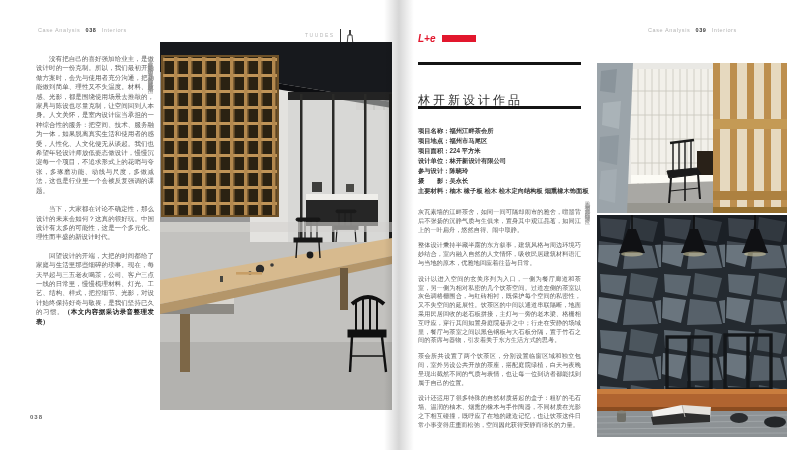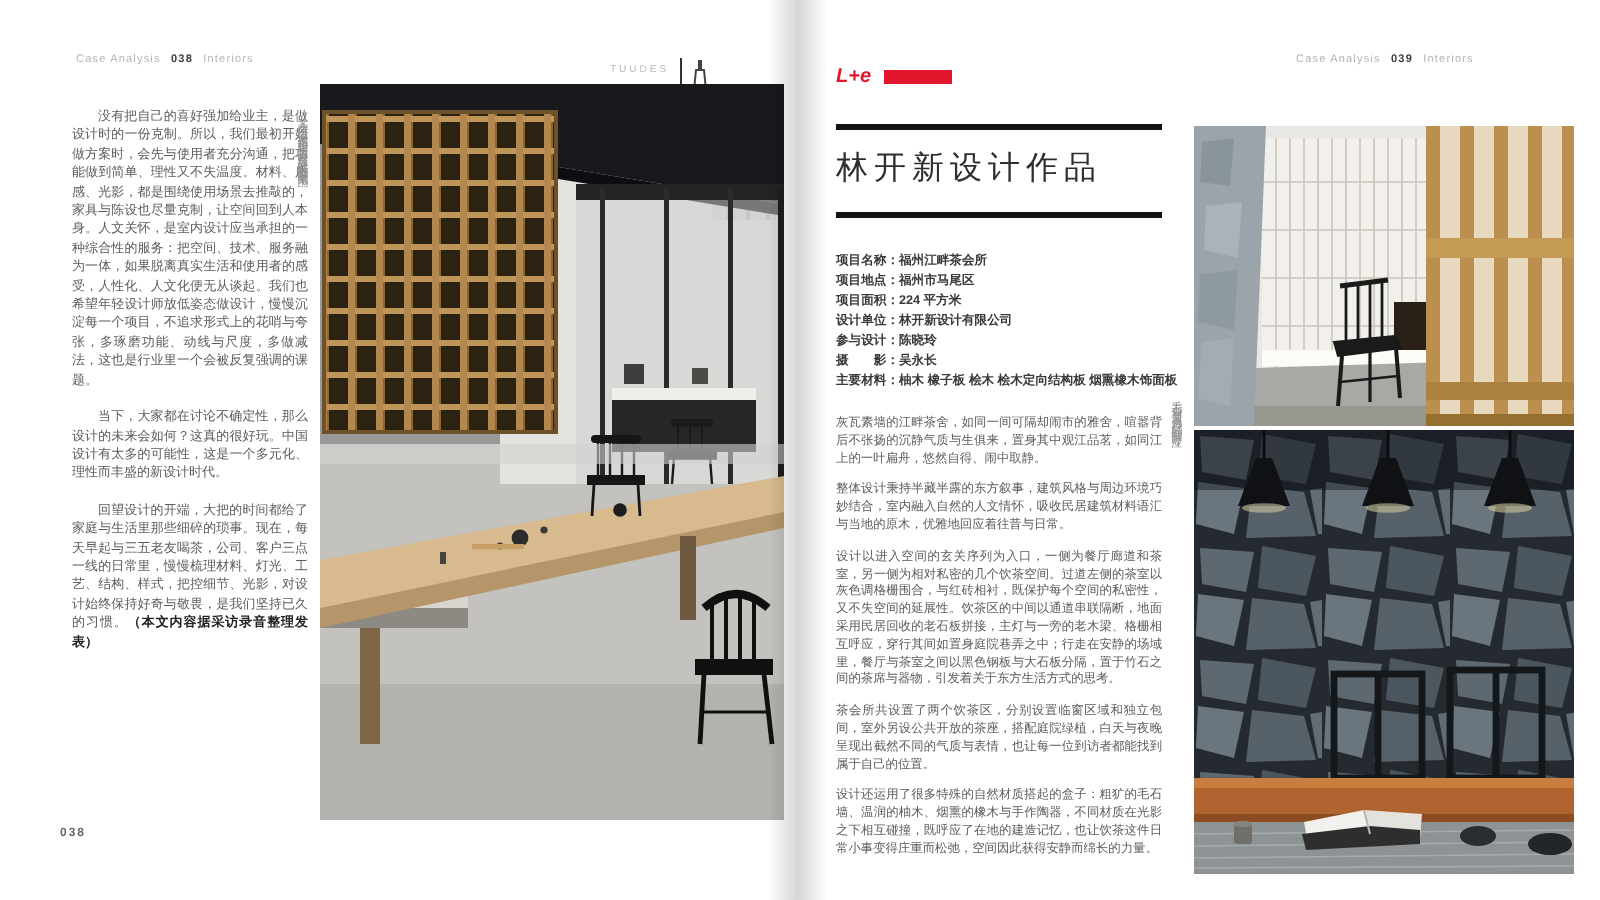--- a/index.html
+++ b/index.html
@@ -37,21 +37,21 @@
   .gutter { position:absolute; left:384px; top:0; width:30px; height:450px;
             background:linear-gradient(to right, rgba(0,0,0,0) 0%, rgba(0,0,0,.16) 50%, rgba(0,0,0,0) 100%); pointer-events:none; }
 
   
   .logo-row { position:absolute; left:418px; top:33px; display:flex; align-items:center; gap:6px; }
   .logo-text { font-size:10px; font-weight:bold; font-style:italic; }
   .logo-bar { width:34px; height:7px; }
   .rule { position:absolute; left:418px; width:163px; height:3px; background:#141414; }
   .rule-top { top:62px; } .rule-bottom { top:106px; }
   .title-en { position:absolute; left:418px; top:69px; font-size:13.5px; font-weight:bold; letter-spacing:1.4px; color:#101010; }
-  .title-cn { position:absolute; left:418px; top:74px; font-size:16px; letter-spacing:3px; color:#2e2e2e;text-align:center; }
+  .title-cn { position:absolute; left:418px; top:92px; font-size:12px; letter-spacing:3px; color:#2e2e2e;text-align:center; }
 
   
   .info { position:absolute; left:418px; top:126px; width:168px; }
   .info-row { font-size:6.3px; font-weight:bold; color:#3a3a3a; line-height:10px; white-space:nowrap; }
 
   
   .right-col { position:absolute; left:418px; top:208px; width:163px; font-size:6.2px; line-height:8.8px; color:#5c5c5c; text-align:justify; }
   .right-col p { margin-bottom:7px; }
 </style>
 </head>

